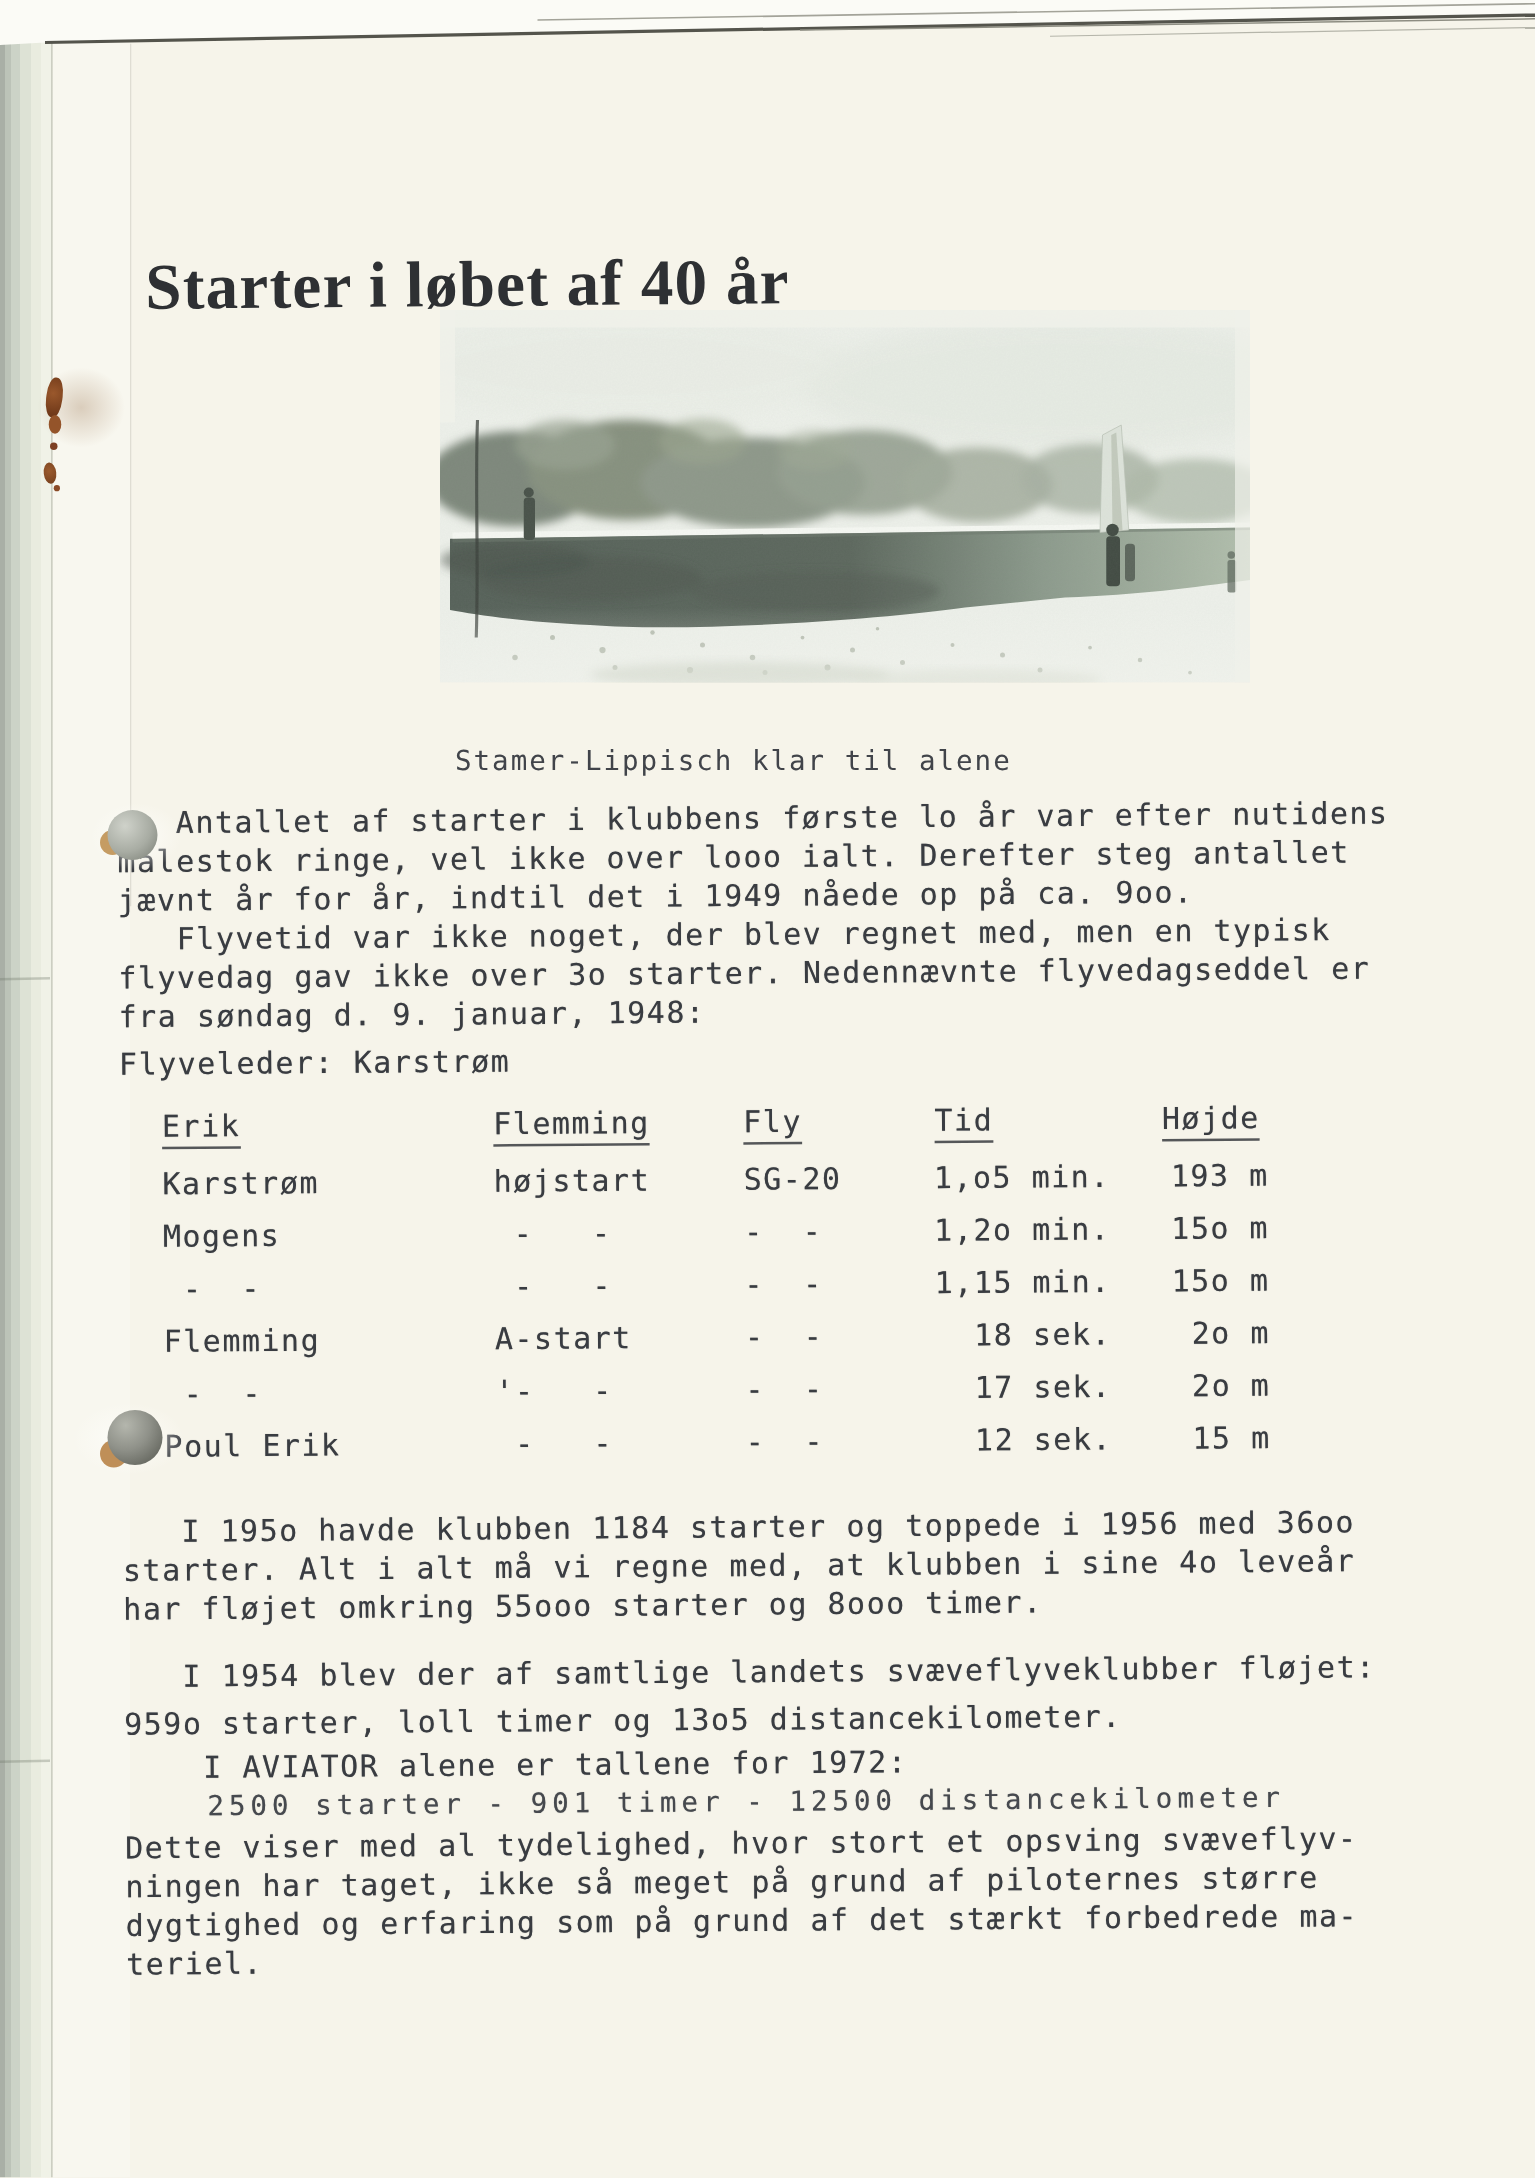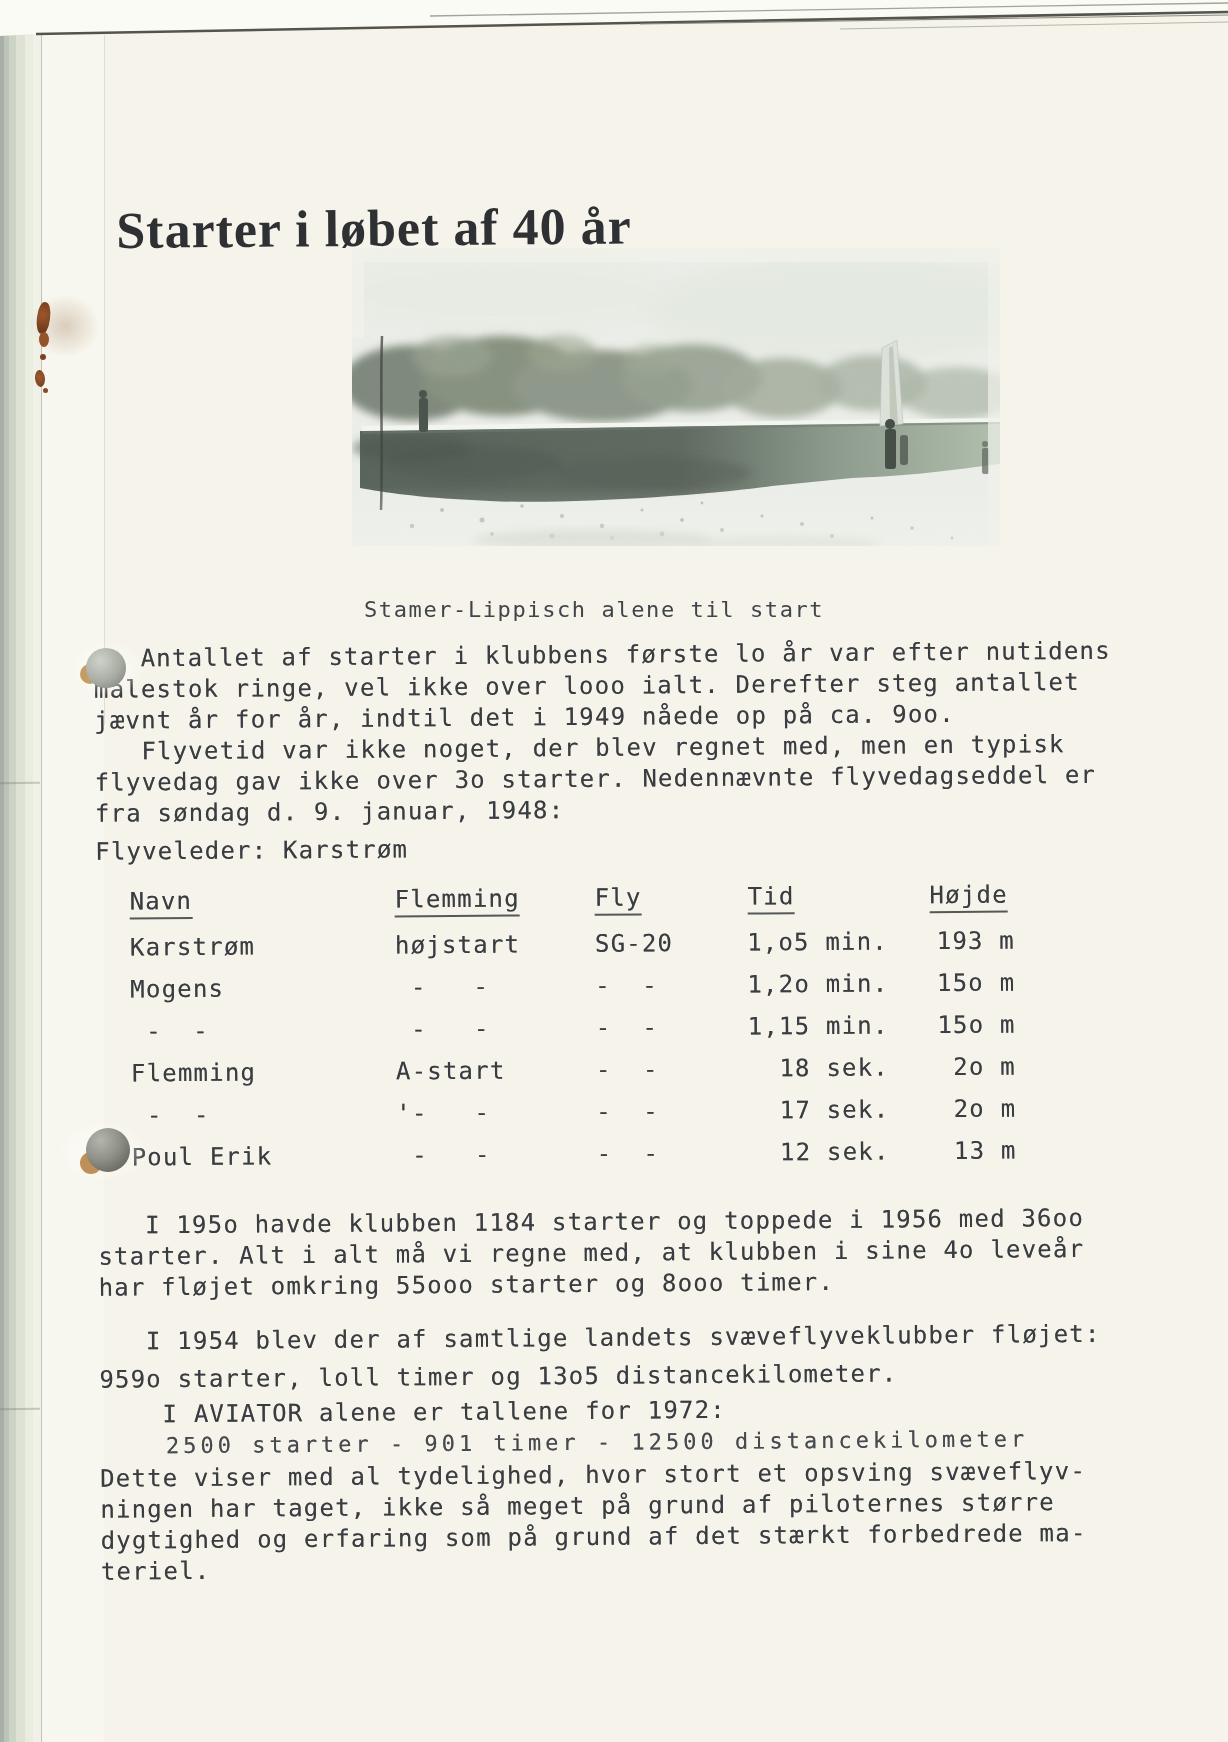--- a/index.html
+++ b/index.html
@@ -191,34 +191,34 @@
   <ellipse cx="430" cy="296" rx="100" ry="8" fill="#ccd2c3" opacity="0.5" filter="url(#b3)"></ellipse>
   <rect width="648" height="298" filter="url(#grain)" opacity="0.12"></rect>
   <rect x="0" y="238" width="648" height="60" fill="url(#fadeB)" opacity="0.45"></rect>
   <rect x="0" y="0" width="648" height="14" fill="#f0f1ea" opacity="0.8"></rect>
   <rect x="636" y="0" width="12" height="298" fill="#f0f1ea" opacity="0.7"></rect>
   <rect x="0" y="0" width="12" height="90" fill="#f0f1ea" opacity="0.8"></rect>
 </svg>
 </div>
 
 <h1 class="doc-title">Starter i løbet af 40 år</h1>
-<div class="caption">Stamer-Lippisch alene til start</div>
+<div class="caption">Stamer-Lippisch klar til alene</div>
 
 <div class="typed-layer">
   <div class="tw" style="left:94px;top:644px">   Antallet af starter i klubbens første lo år var efter nutidens
 målestok ringe, vel ikke over looo ialt. Derefter steg antallet
 jævnt år for år, indtil det i 1949 nåede op på ca. 9oo.
    Flyvetid var ikke noget, der blev regnet med, men en typisk
 flyvedag gav ikke over 3o starter. Nedennævnte flyvedagseddel er
 fra søndag d. 9. januar, 1948:</div>
   <div class="tw" style="left:94px;top:837px">Flyveleder: Karstrøm</div>
 
   <div class="ftable">
     <div class="trow hrow">
-        <div class="cell c1"><span class="ul">Navn</span></div>
+        <div class="cell c1"><span class="ul">Erik</span></div>
         <div class="cell c2"><span class="ul">Flemming</span></div>
         <div class="cell c3"><span class="ul">Fly</span></div>
         <div class="cell c4"><span class="ul">Tid</span></div>
         <div class="cell c5"><span class="ul">Højde</span></div>
       </div>
     <div>
         <div class="trow">
           <div class="cell c1">Karstrøm</div>
           <div class="cell c2">højstart</div>
           <div class="cell c3">SG-20</div>
@@ -251,21 +251,21 @@
           <div class="cell c2">'-   -</div>
           <div class="cell c3">-  -</div>
           <div class="cell c4">17 sek.</div>
           <div class="cell c5">2o m</div>
         </div>
         <div class="trow">
           <div class="cell c1">Poul Erik</div>
           <div class="cell c2"> -   -</div>
           <div class="cell c3">-  -</div>
           <div class="cell c4">12 sek.</div>
-          <div class="cell c5">13 m</div>
+          <div class="cell c5">15 m</div>
         </div>
       </div>
   </div>
 
   <div class="tw" style="left:94px;top:1211px">   I 195o havde klubben 1184 starter og toppede i 1956 med 36oo
 starter. Alt i alt må vi regne med, at klubben i sine 4o leveår
 har fløjet omkring 55ooo starter og 8ooo timer.</div>
   <div class="tw" style="left:94px;top:1327px">   I 1954 blev der af samtlige landets svæveflyveklubber fløjet:</div>
   <div class="tw" style="left:94px;top:1365px">959o starter, loll timer og 13o5 distancekilometer.</div>
   <div class="tw" style="left:110px;top:1400px">   I AVIATOR alene er tallene for 1972:</div>

